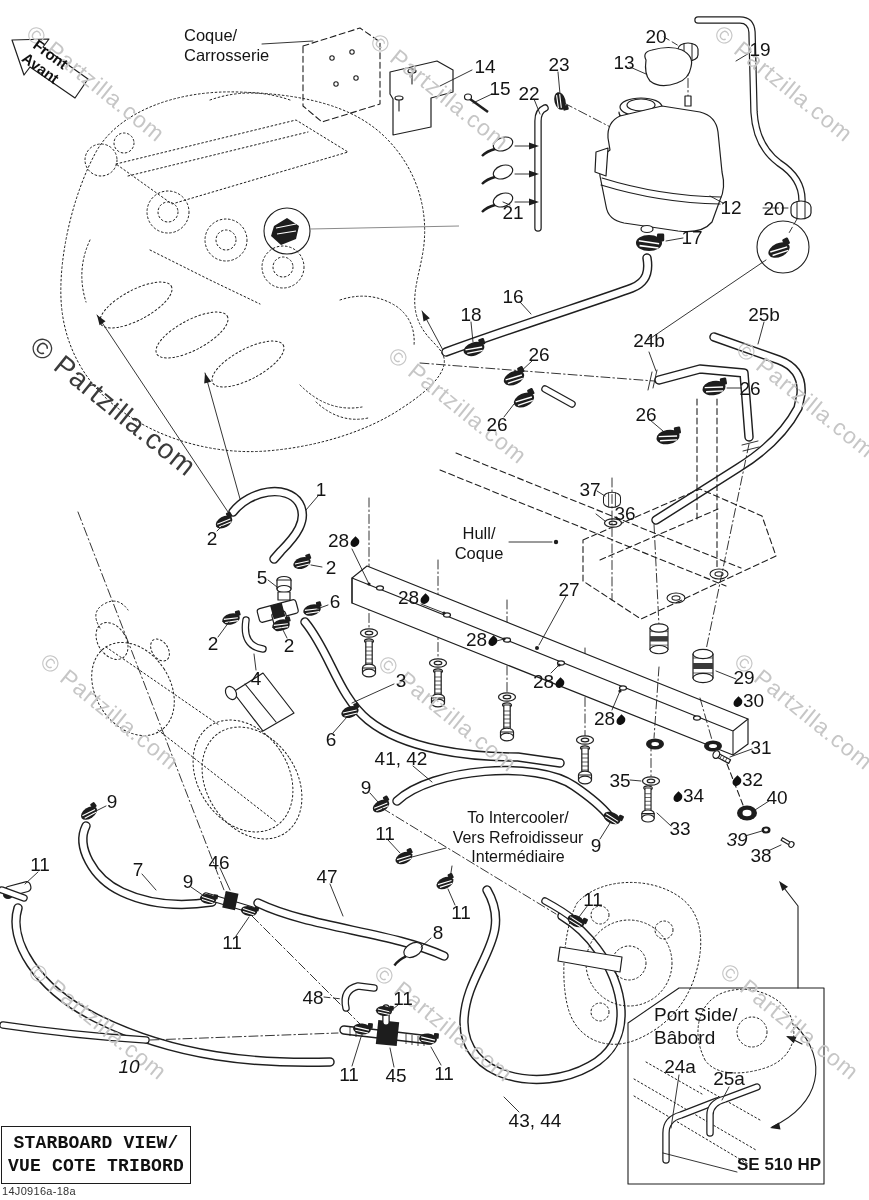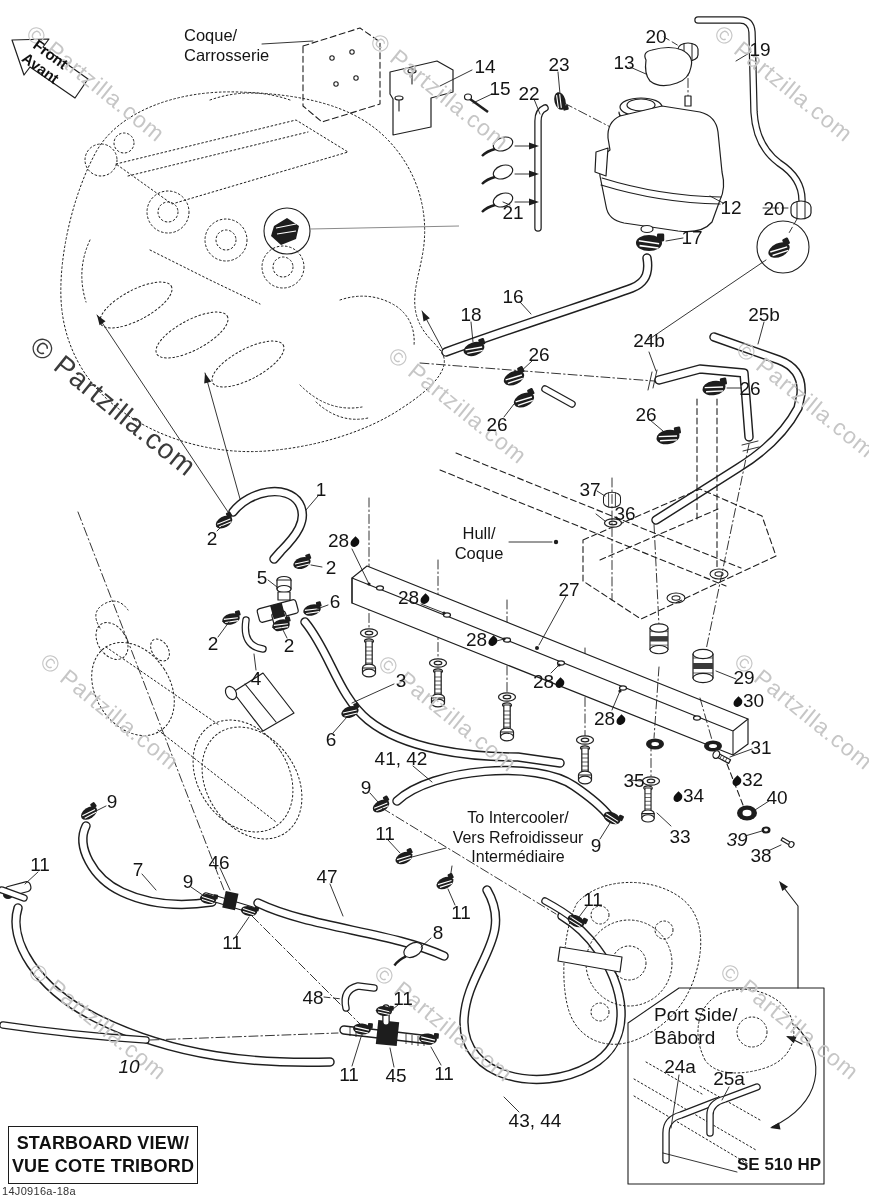--- a/index.html
+++ b/index.html
@@ -23,23 +23,23 @@
       color:#c6c6c6;transform:rotate(39deg);transform-origin:0 0;pointer-events:none;}
   .wm.dark{font-size:28px;color:#3b3b3b;}
   .callout{position:absolute;transform:translate(-50%,-50%);font-size:19px;white-space:nowrap;
            color:#141414;line-height:1;}
   .drop{display:inline-block;width:8px;height:8px;background:#101010;border-radius:0 50% 50% 50%;
         transform:rotate(45deg) scale(1,1.2);margin:0 1px 0 2px;}
   .ann{position:absolute;white-space:nowrap;color:#141414;line-height:1.22;}
   .ann.center{transform:translateX(-50%);text-align:center;}
   .front-text{position:absolute;left:25px;top:44px;transform:rotate(36deg);transform-origin:50% 50%;
               font-weight:700;font-size:15px;line-height:1.15;text-align:center;color:#111;}
-  .footer-box{position:absolute;left:8px;top:1126px;width:188px;height:56px;border:1.8px solid #1c1c1c;
+  .footer-box{position:absolute;left:1px;top:1126px;width:188px;height:56px;border:1.8px solid #1c1c1c;
               display:flex;flex-direction:column;justify-content:center;align-items:center;
-              font-weight:700;font-size:18px;line-height:1.28;letter-spacing:.2px;color:#111;}
+              font-weight:700;font-size:18px;line-height:1.28;letter-spacing:.2px;color:#111;font-family:Liberation Mono, monospace;}
   .code{position:absolute;left:2px;top:1185px;font-size:11px;color:#333;letter-spacing:.3px;}
 </style>
 </head>
 <body>
 
 <div class="stage">
 
   <svg class="art" width="869" height="1200" viewBox="0 0 869 1200">
     <defs>
       <g id="clamp">
@@ -460,23 +460,23 @@
       <div class="callout" style="left: 344px; top: 540px;"><span>28</span><span class="drop"></span></div>
       <div class="callout" style="left: 414px; top: 597px;"><span>28</span><span class="drop"></span></div>
       <div class="callout" style="left: 482px; top: 639px;"><span>28</span><span class="drop"></span></div>
       <div class="callout" style="left: 549px; top: 681px;"><span>28</span><span class="drop"></span></div>
       <div class="callout" style="left: 610px; top: 718px;"><span>28</span><span class="drop"></span></div>
       <div class="callout" style="left: 569px; top: 589px;"><span>27</span></div>
       <div class="callout" style="left: 744px; top: 677px;"><span>29</span></div>
       <div class="callout" style="left: 748px; top: 700px;"><span class="drop"></span><span>30</span></div>
       <div class="callout" style="left: 761px; top: 747px;"><span>31</span></div>
       <div class="callout" style="left: 747px; top: 779px;"><span class="drop"></span><span>32</span></div>
-      <div class="callout" style="left: 620px; top: 780px; margin-left: 14px;"><span>35</span></div>
+      <div class="callout" style="left: 620px; top: 780px;"><span>35</span></div>
       <div class="callout" style="left: 688px; top: 795px;"><span class="drop"></span><span>34</span></div>
-      <div class="callout" style="left: 680px; top: 828px; margin-top: 8px;"><span>33</span></div>
+      <div class="callout" style="left: 680px; top: 828px;"><span>33</span></div>
       <div class="callout" style="left: 777px; top: 797px;"><span>40</span></div>
       <div class="callout" style="left: 737px; top: 839px; font-style: italic;"><span>39</span></div>
       <div class="callout" style="left: 761px; top: 855px;"><span>38</span></div>
       <div class="callout" style="left: 331px; top: 739px;"><span>6</span></div>
       <div class="callout" style="left: 112px; top: 801px;"><span>9</span></div>
       <div class="callout" style="left: 401px; top: 758px;"><span>41, 42</span></div>
       <div class="callout" style="left: 366px; top: 787px;"><span>9</span></div>
       <div class="callout" style="left: 385px; top: 833px;"><span>11</span></div>
       <div class="callout" style="left: 596px; top: 845px;"><span>9</span></div>
       <div class="callout" style="left: 40px; top: 864px;"><span>11</span></div>

